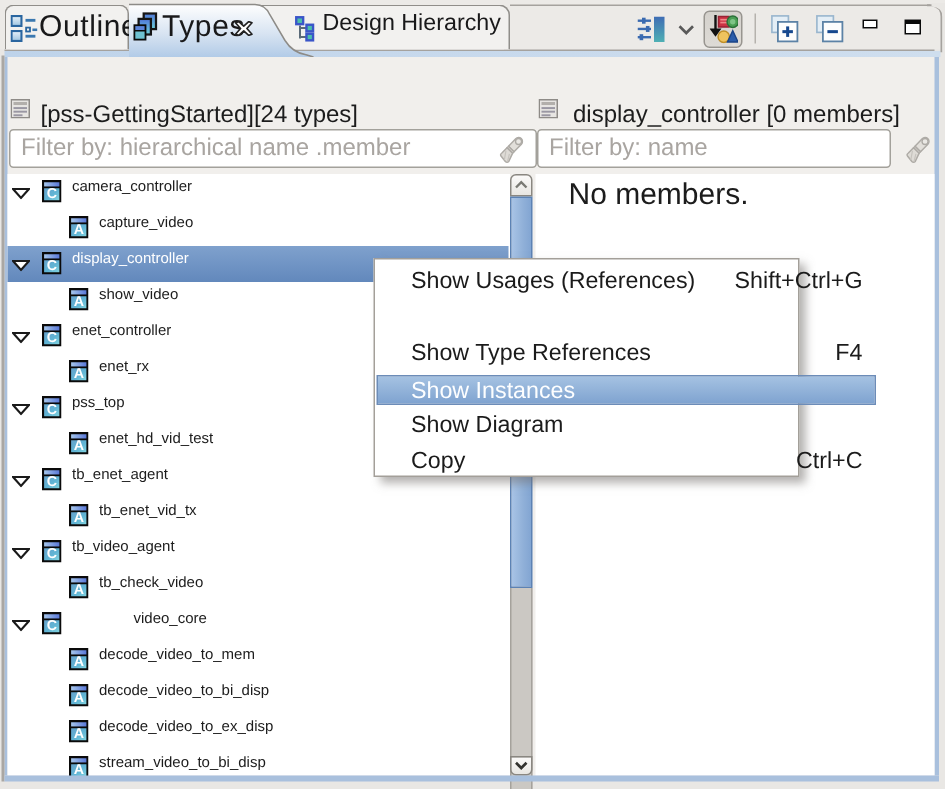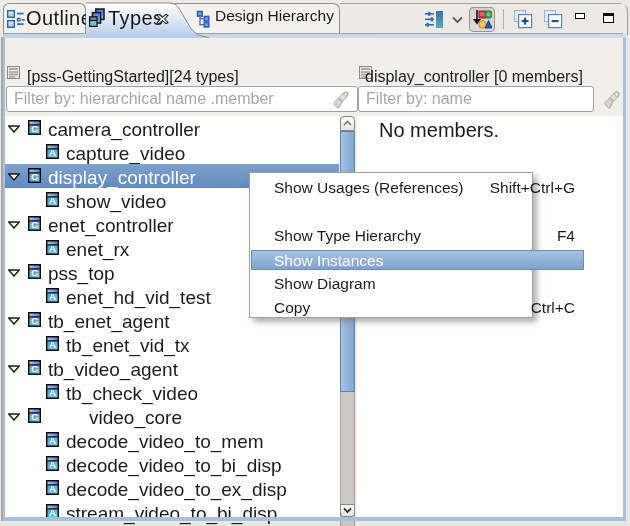--- a/index.html
+++ b/index.html
@@ -31,21 +31,21 @@
 .filter { height:26px; background:#fff; border:1px solid #a3a19b; border-radius:3px;
   font-size:16px; color:#a9a5a1; line-height:24px; padding-left:7px; overflow:hidden; white-space:nowrap;}
 
 
 #whiteL { left:5px; top:116px; width:335px; height:401px; background:#fff; }
 #whiteR { left:357px; top:116px; width:266px; height:401px; background:#fff; }
 
 
 .row { position:absolute; left:5px; width:334px; height:24px; }
 .rowsel { background:linear-gradient(#7fa1cd,#6288bc); }
-.rtext { position:absolute; font-size:19px; color:#1c1c1c; top:3px; }
+.rtext { position:absolute; font-size:10px; color:#1c1c1c; top:3px; }
 .rowsel .rtext { color:#fff; }
 .ticon { position:absolute; top:3px; }
 
 
 #sb { left:340px; top:116px; width:15px; height:401px; }
 .sbbtn { position:absolute; left:0; width:15px; background:linear-gradient(#fbfaf9,#e8e6e2);
   border:1px solid #8a8781; }
 #sbthumb { position:absolute; left:0; top:15px; width:15px; height:261px;
   background:linear-gradient(to right,#a9c4e6,#90b0d8 60%,#82a5d2);
   border:1px solid #5c82b4; }
@@ -198,21 +198,21 @@
   <path d="M4.3,10.5 L3.2,16.8 M6.6,12.6 L5.3,17.9" stroke="#c6c3be" stroke-width="0.8" fill="none"></path>
 </svg>
 
 <svg class="abs hicon" style="left:359px; top:66px;" viewBox="0 0 13 13">
   <rect x="0.5" y="0.5" width="12" height="12" fill="#e7e5e2" stroke="#8e8b87"></rect>
   <rect x="2" y="2" width="9" height="2" fill="#b2afab"></rect>
   <rect x="2" y="5.4" width="9" height="1.3" fill="#9a97a3"></rect>
   <rect x="2" y="7.8" width="9" height="1.3" fill="#9a97a3"></rect>
   <rect x="2" y="10.2" width="6" height="1.3" fill="#9a97a3"></rect>
 </svg>
-<div class="abs htext" style="left:365px; top:68px;text-align:right;">display_controller [0 members]</div>
+<div class="abs htext" style="left:382px; top:68px;text-align:right;">display_controller [0 members]</div>
 <div class="abs filter" style="left:358px; top:86px; width:236px;">Filter by: name</div>
 <svg class="abs" style="left:604px; top:90px;" width="16" height="19" viewBox="0 0 16 19">
   <path d="M6,7.5 L10.8,2.5 A2.6,2.6 0 0 1 14.6,6.1 L9.7,11.2 Z" fill="#e2dfda" stroke="#aeaba6" stroke-width="1"></path>
   <circle cx="12.7" cy="4.3" r="2" fill="#eae8e4" stroke="#aeaba6" stroke-width="0.9"></circle>
   <path d="M6,7.5 L9.7,11.2 L8.7,12.2 L5,8.5 Z" fill="#cfccc7" stroke="#aeaba6" stroke-width="0.8"></path>
   <path d="M5,8.5 L8.7,12.2 L6.2,17.6 Q5,18.8 3.9,17.6 L1,14 Q0.2,13 1.6,12 Z" fill="#dedbd6" stroke="#aeaba6" stroke-width="1"></path>
   <path d="M4.3,10.5 L3.2,16.8 M6.6,12.6 L5.3,17.9" stroke="#c6c3be" stroke-width="0.8" fill="none"></path>
 </svg>
 
 <div class="abs" id="whiteL"></div>
@@ -595,21 +595,21 @@
     <path d="M1,1.5 L4.5,5 L8,1.5" stroke="#33332f" stroke-width="1.8" fill="none"></path>
     </svg>
 </div>
 
 <div class="abs" id="menu">
   <div class="mi" style="top:2px;">
       <span class="lab">Show Usages (References)</span>
       <span class="sc">Shift+Ctrl+G</span>
     </div>
   <div class="mi" style="top:50px;">
-      <span class="lab">Show Type Hierarchy</span>
+      <span class="lab">Show Type References</span>
       <span class="sc">F4</span>
     </div>
   <div id="mhl">
       <span class="lab">Show Instances</span>
     </div>
   <div class="mi" style="top:98px;">
       <span class="lab">Show Diagram</span>
     </div>
   <div class="mi" style="top:122px;">
       <span class="lab">Copy</span>

